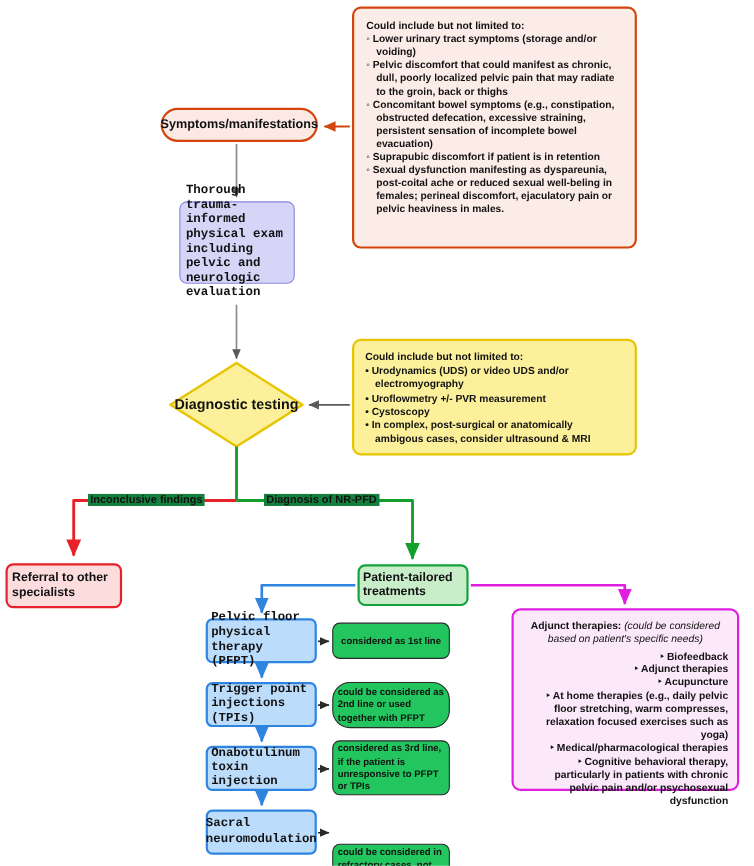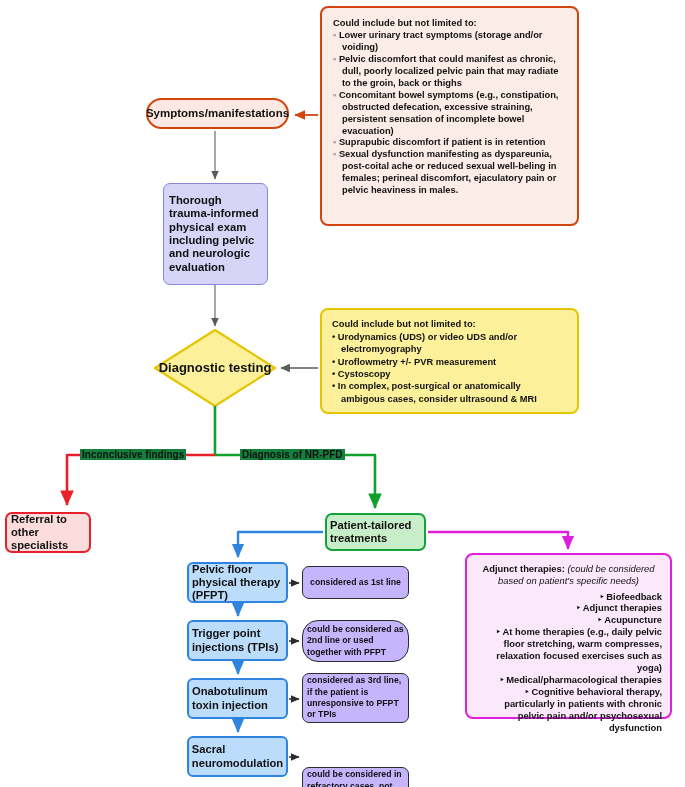--- a/index.html
+++ b/index.html
@@ -9,41 +9,41 @@
   svg.edges{position:absolute;left:0;top:0;width:685px;height:787px;pointer-events:none;}
 
   .node{position:absolute;box-sizing:border-box;display:flex;align-items:center;
         justify-content:center;text-align:left;font-weight:bold;line-height:1.18;}
 
   
   #symptoms{left:146px;top:98px;width:143px;height:31px;border:2px solid #d2450c;
             background:#fce9e3;border-radius:16px;font-size:11.5px;}
 
   
-  #exam{left:163px;top:183px;width:105px;height:102px;border:1.6px solid #8a86e0;
-        background:#d6d4f7;border-radius:7px;font-size:11.3px;padding:4px 5px;}
+  #exam{left:163px;top:183px;width:105px;height:75px;border:1.6px solid #8a86e0;
+        background:#d6d4f7;border-radius:7px;font-size:11.3px;padding:4px 5px;font-family:Liberation Mono, monospace;}
   #diamond-label{position:absolute;left:155px;top:330px;width:120px;height:76px;
         display:flex;align-items:center;justify-content:center;text-align:center;
         font-weight:bold;font-size:13px;line-height:1.18;}
 
   
-  #referral{left:5px;top:512px;width:86px;height:41px;border:2px solid #e8202a;
+  #referral{left:5px;top:512px;width:106px;height:41px;border:2px solid #e8202a;
             background:#fcdcdc;border-radius:7px;font-size:11.2px;padding:2px 4px;}
 
   
   #tailored{left:325px;top:513px;width:101px;height:38px;border:2px solid #15a23c;
             background:#c8edc9;border-radius:7px;font-size:11.2px;padding:2px 3px;}
 
   
   .tx{left:187px;width:101px;height:41px;border:2px solid #2f84e0;background:#bcdcfb;
-      border-radius:6px;font-size:11.2px;padding:2px 3px;}
+      border-radius:6px;font-size:11.2px;padding:2px 3px;font-family:Liberation Mono, monospace;}
   #tx0{top:562px;} #tx1{top:620px;} #tx2{top:678px;} #tx3{top:736px;}
 
   
-  .ann{left:302px;width:107px;border:1.3px solid #2b2b2b;background:#c4b5fd;
+  .ann{left:302px;width:107px;border:1.3px solid #2b2b2b;background:#22c55e;
        border-radius:7px;font-size:8.7px;font-weight:bold;padding:3px 4px;line-height:1.3;}
   #ann0{top:566px;height:33px;} #ann1{top:620px;height:42px;border-radius:16px;}
   #ann2{top:673px;height:50px;} #ann3{top:767px;height:50px;}
 
   
   .note{position:absolute;box-sizing:border-box;border-radius:8px;}
   #note-symptoms{left:320px;top:6px;width:259px;height:220px;border:2px solid #d2450c;
                  background:#fcece7;padding:9px 11px 8px 11px;}
   #note-diag{left:320px;top:308px;width:259px;height:106px;border:2px solid #e6c500;
              background:#fcf09a;padding:8px 10px;}

